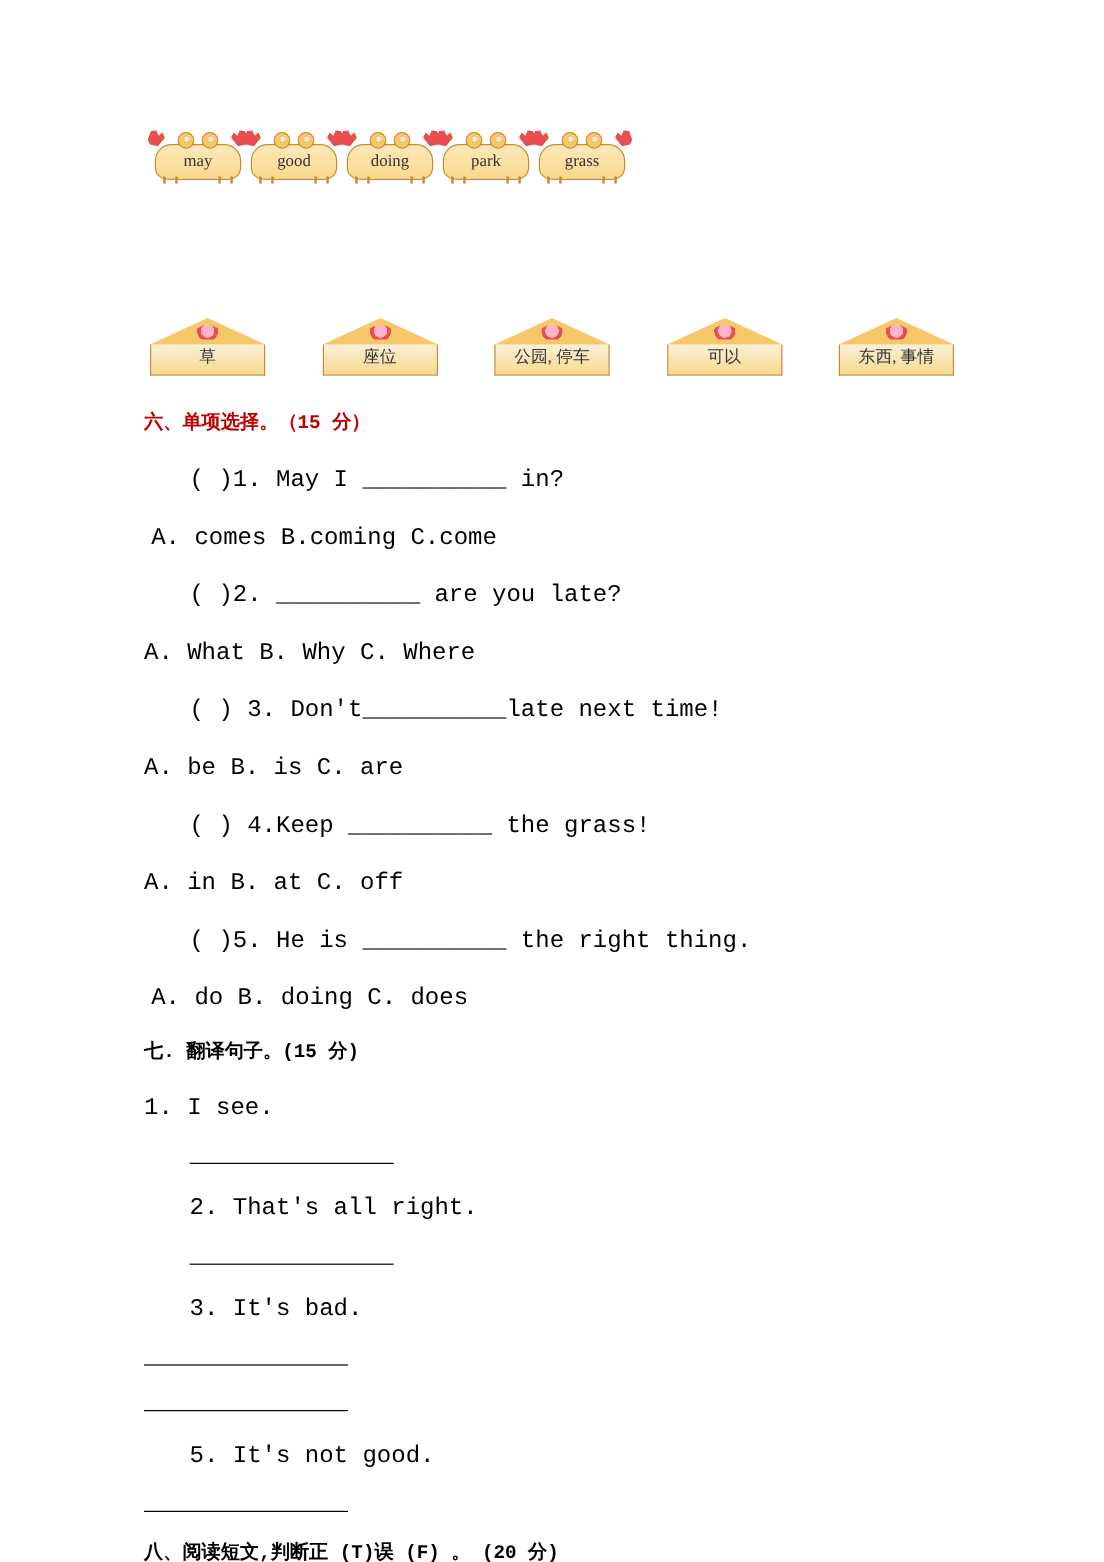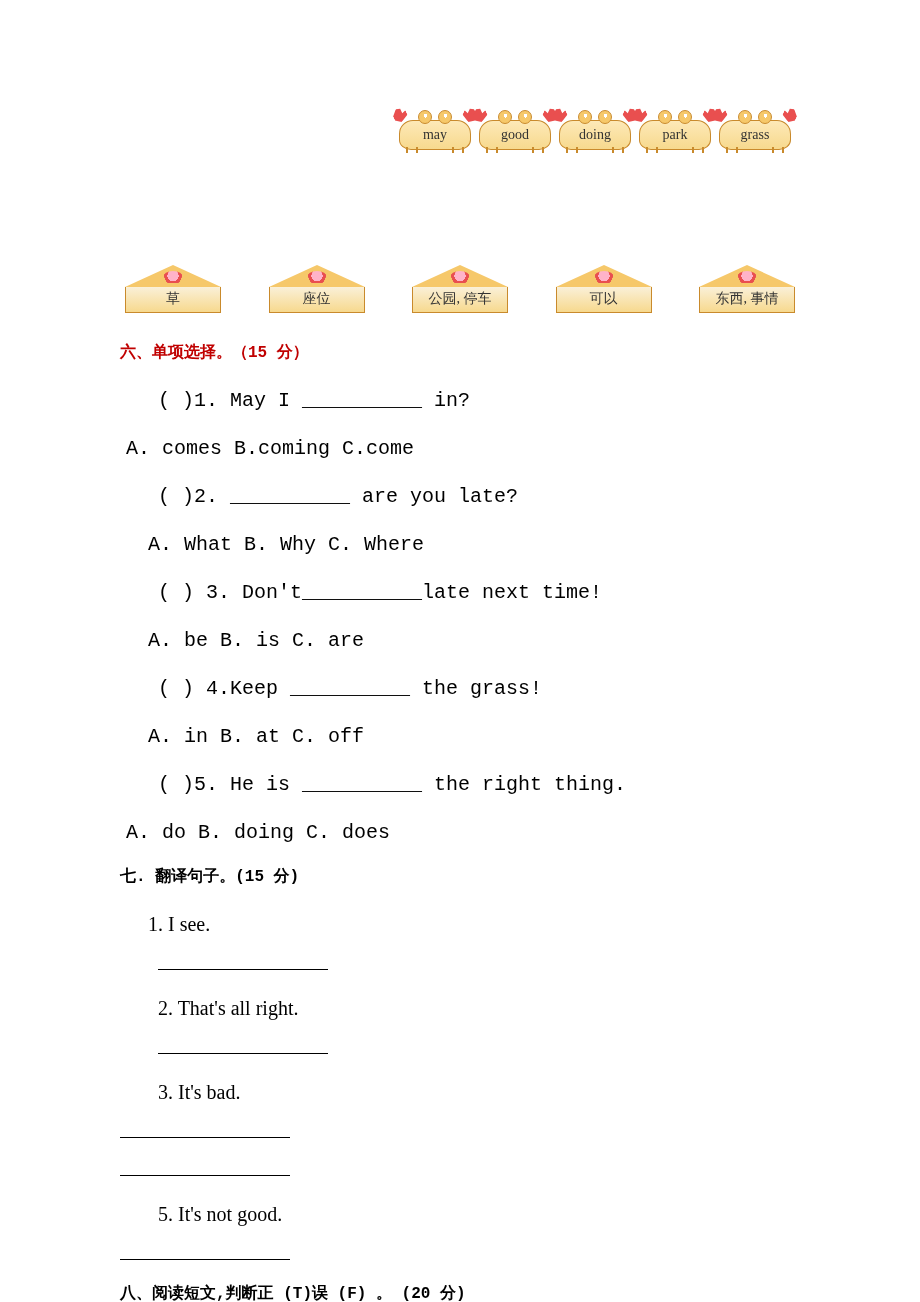--- a/index.html
+++ b/index.html
@@ -8,21 +8,21 @@
       min-height: 1302px;
       background: #fff;
       font-family: SimSun, "宋体", serif;
       padding: 110px 120px 60px 120px;
       font-size: 16px;
       line-height: 1.6;
       color: #000;
     }
     .crab-row {
       display: flex;
-      justify-content: flex-end;
+      justify-content: flex-start;
       margin-bottom: 100px;
       padding: 0 5px;
     }
     .crab-item {
       width: 80px;
       height: 55px;
       position: relative;
       display: flex;
       flex-direction: column;
       align-items: center;
@@ -132,32 +132,32 @@
       font-size: 16px;
       font-family: Liberation Mono, monospace;
     }
     .red { color: #c00000; }
     .question-line {
       font-family: SimSun, "宋体", "Courier New", monospace;
       font-size: 20px;
       margin-bottom: 16px;
     }
     .indent1 { padding-left: 38px; }
-    .indent0 { padding-left: 0px; margin-left: 28px; }
+    .indent0 { padding-left: 0px; }
     .indent05 { padding-left: 6px; }
     .answer-blank {
       width: 170px;
       border-bottom: 1px solid #000;
       height: 16px;
       margin-bottom: 22px;
     }
     .answer-blank.short { margin-left: 0; }
     .answer-blank.indent { margin-left: 38px; }
     .trans-item { margin-bottom: 10px; }
-    .sec7 .q { margin-bottom: 14px; font-family: Liberation Serif, serif; }
+    .sec7 .q { margin-bottom: 14px; }
   </style>
 </head>
 <body>
 
 <div class="crab-row">
   <div class="crab-item">
     <div class="crab-claws">
         <div class="claw claw-left"></div>
         <div class="claw claw-right"></div>
       </div>

